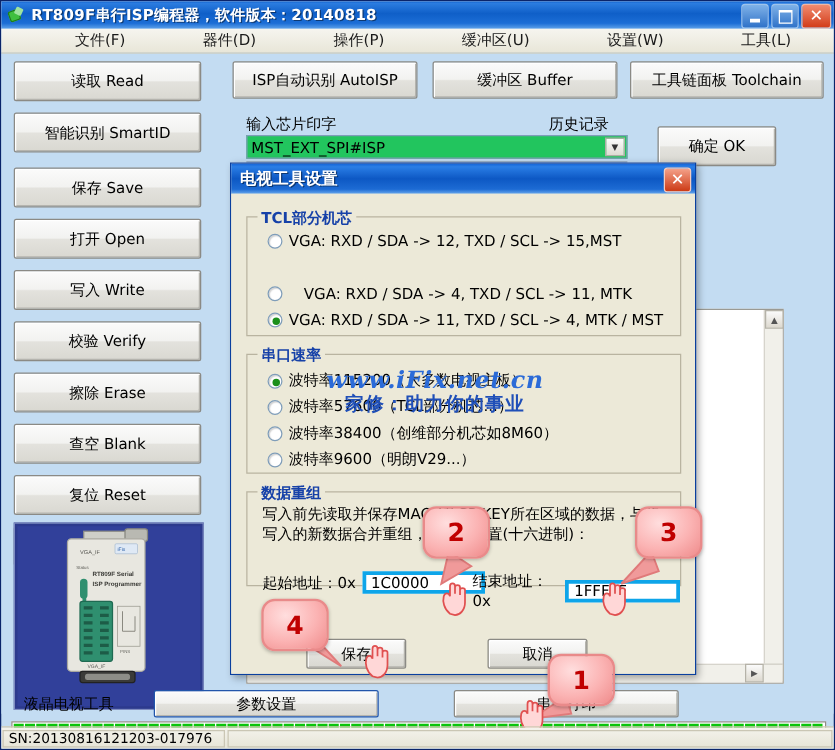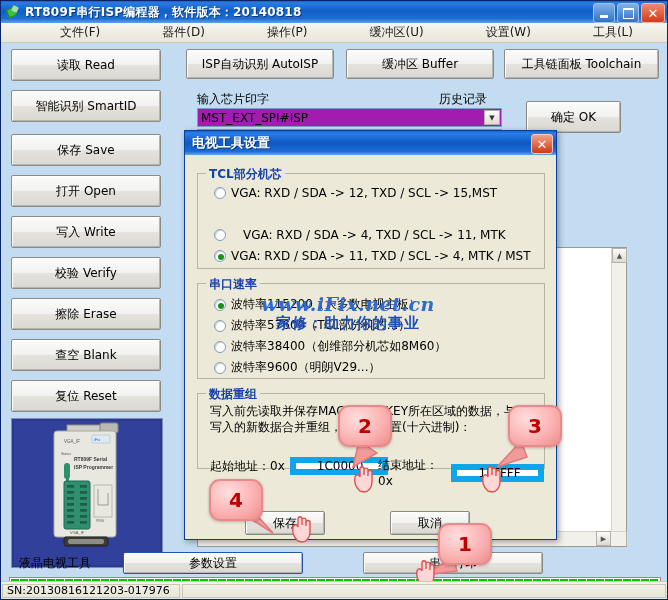--- a/index.html
+++ b/index.html
@@ -68,21 +68,21 @@
   .toolbtn{position:absolute;height:30px;}
   #tb-autoisp{left:185px;top:6px;width:148px;}
   #tb-buffer{left:345px;top:6px;width:148px;}
   #tb-toolchain{left:503px;top:6px;width:155px;}
 
   .lbl{position:absolute;font-size:12px;color:#000;white-space:nowrap;}
   #lbl-chip{left:196px;top:48px;}
   #lbl-hist{left:438px;top:48px;}
 
   .combo{position:absolute;left:196px;top:65px;width:305px;height:19px;
-     background:#a21caf;border:1px solid #7f9db9;box-sizing:border-box;
+     background:#22c55e;border:1px solid #7f9db9;box-sizing:border-box;
      font-size:12px;color:#000;display:flex;align-items:center;padding-left:3px;}
   .combo .arrow{position:absolute;right:1px;top:1px;width:16px;height:15px;
      background:linear-gradient(180deg,#fcfcfc,#dedcd3);border:1px solid #b0aea6;
      display:flex;align-items:center;justify-content:center;font-size:7px;color:#333;
      box-sizing:border-box;}
   #btn-ok{position:absolute;left:525px;top:58px;width:95px;height:32px;}
 
   .listbox{position:absolute;left:196px;top:86px;width:305px;height:112px;
      background:#fff;border:1px solid #7f9db9;box-sizing:border-box;}
   .listbox .sel{height:14px;background:#1f5fbf;}
@@ -148,22 +148,22 @@
   .radio{position:absolute;display:flex;align-items:center;font-size:12px;color:#000;
      white-space:nowrap;}
   .rdot{width:12px;height:12px;border-radius:50%;background:#fff;
      border:1px solid #7f9db9;box-shadow:inset 1px 1px 1px rgba(0,0,0,.18);
      margin-right:5px;flex:0 0 auto;position:relative;box-sizing:border-box;}
   .rdot.on:after{content:"";position:absolute;left:3px;top:3px;width:6px;height:6px;
      border-radius:50%;background:#1a8f1a;}
 
   .dtext{position:absolute;font-size:12px;color:#000;line-height:15px;}
   .inline{position:absolute;display:flex;align-items:center;font-size:12px;color:#000;}
-  .tbox{background:#fff;border:6px solid #0ea5e9;height:18px;box-sizing:border-box;
-     display:flex;align-items:center;padding-left:21px;font-size:12px;color:#000;}
+  .tbox{background:#fff;border:3px solid #0ea5e9;height:18px;box-sizing:border-box;
+     display:flex;align-items:center;padding-left:4px;font-size:12px;color:#000;}
   #addr-start{width:98px;}
   #addr-end{width:98px;}
 
   #dlg-save{position:absolute;left:60px;top:356px;width:80px;height:24px;}
   #dlg-cancel{position:absolute;left:205px;top:356px;width:80px;height:24px;}
 
   
   .wm{position:absolute;left:232px;top:292px;width:230px;text-align:center;
       pointer-events:none;}
   .wm .l1{font-family:"DejaVu Serif","Liberation Serif",serif;font-style:italic;

